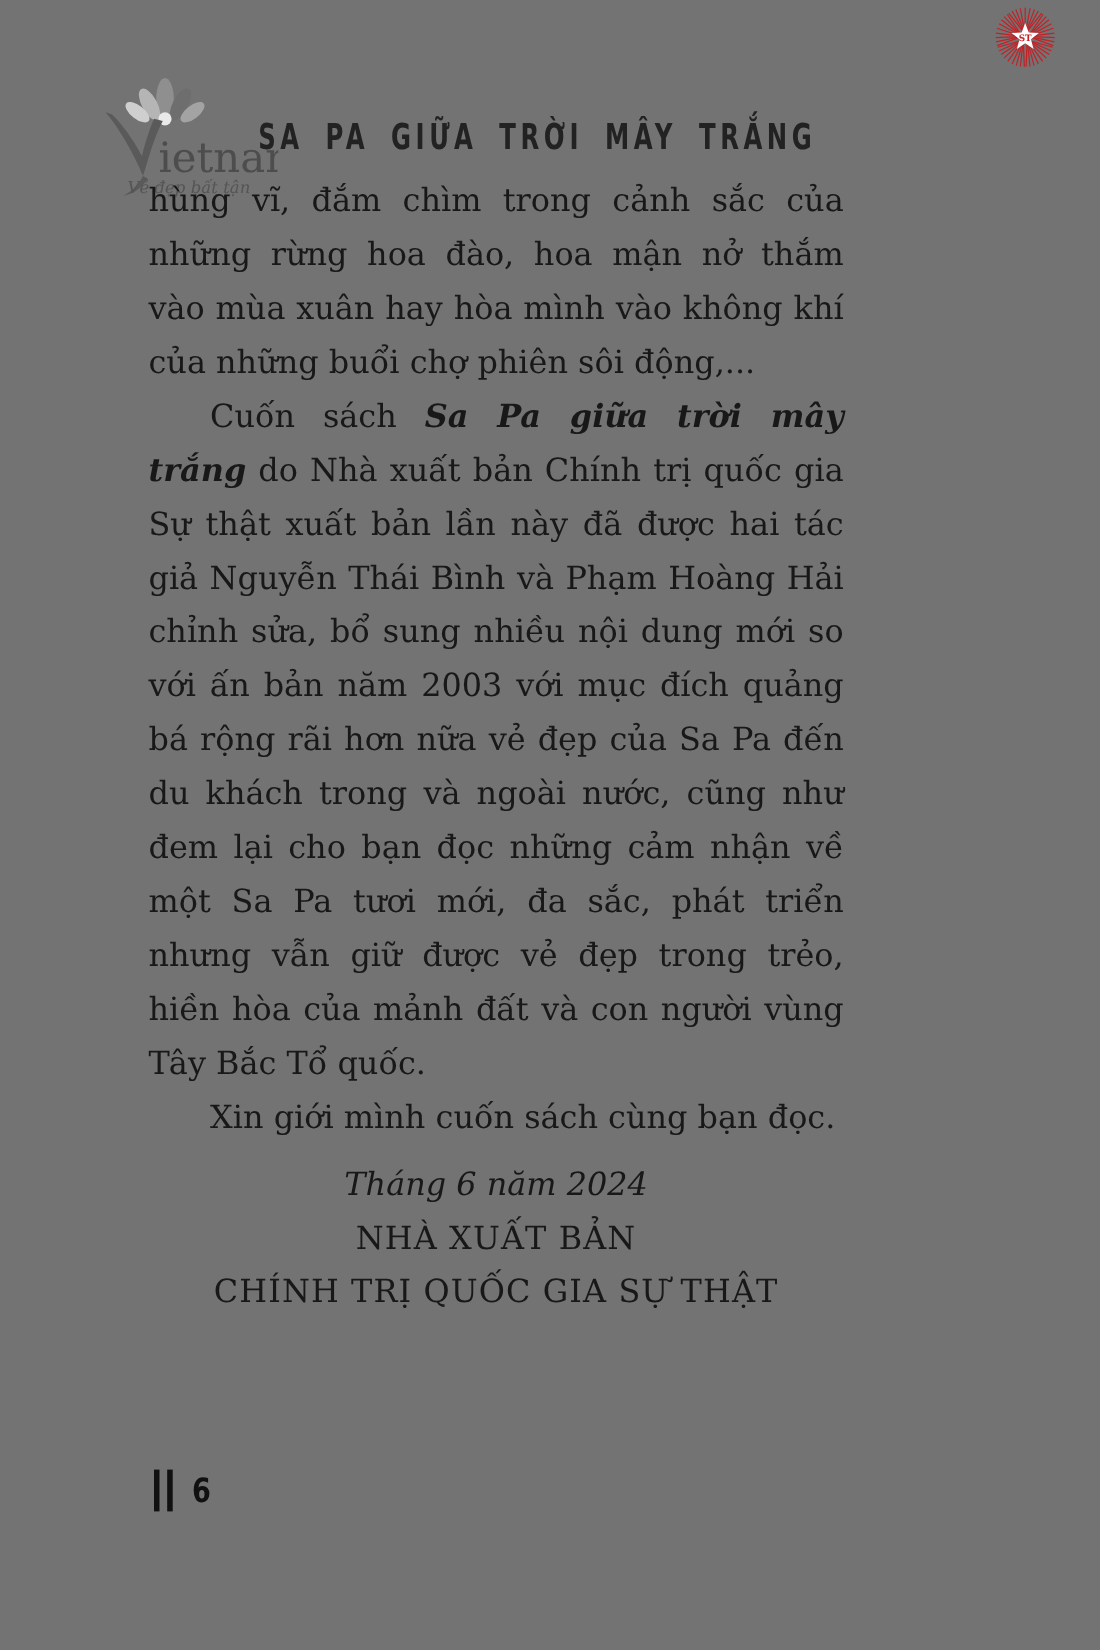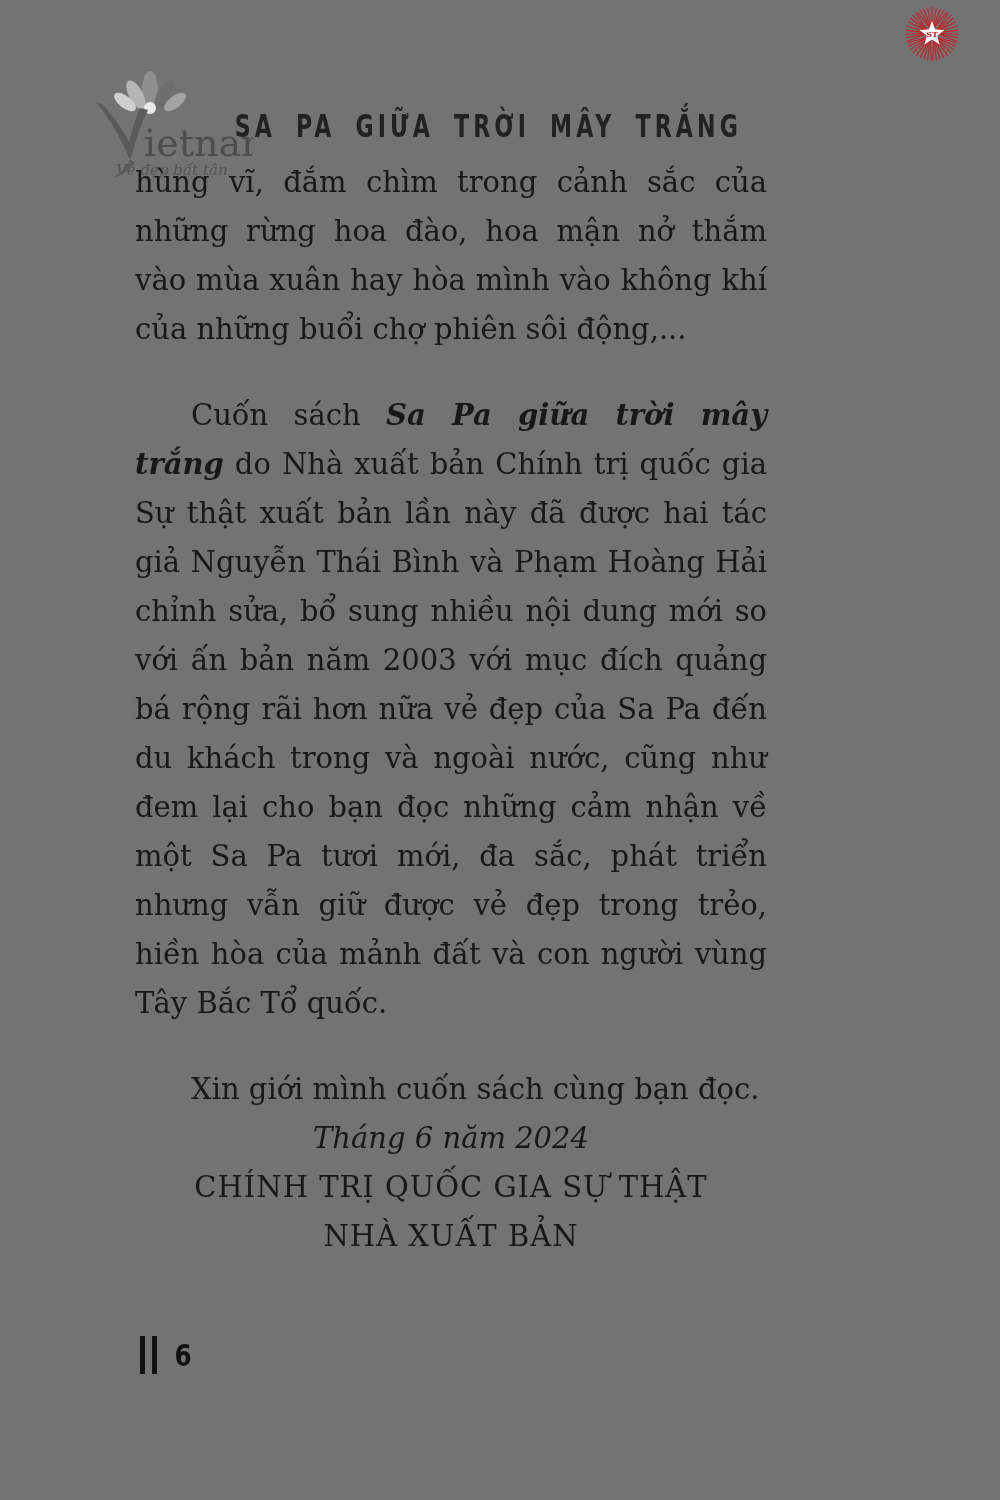--- a/index.html
+++ b/index.html
@@ -33,25 +33,25 @@
   }
   
   .body-text{
     position:absolute;top:158px;left:135px;width:632px;
     font-size:29px;
     line-height:49px;
     text-align:justify;
     color:#181818;
   }
   .body-text p{margin:0;}
-  .body-text p.indent{text-indent:56px;margin-top:37px;}
+  .body-text p.indent{text-indent:56px;}
   .book-title{font-weight:700;font-style:italic;}
   
   .colophon{
-    margin-top:0;
+    margin-top:12px;
     text-align:center;
     line-height:49px;
     font-size:29px;
   }
   .colophon .date{font-style:italic;}
   .colophon .pub{letter-spacing:1px;}
   
   .footer{
     position:absolute;left:140px;top:1334px;
     display:flex;align-items:center;height:42px;
@@ -120,22 +120,22 @@
     <span>SA PA GIỮA TRỜI MÂY TRẮNG</span>
   </div>
 
   <div class="body-text">
     <p><span>hùng vĩ, đắm chìm trong cảnh sắc của những rừng hoa đào, hoa mận nở thắm vào mùa xuân hay hòa mình vào không khí của những buổi chợ phiên sôi động,...</span></p>
     <p class="indent"><span>Cuốn sách </span><span class="book-title">Sa Pa giữa trời mây trắng</span><span> do Nhà xuất bản Chính trị quốc gia Sự thật xuất bản lần này đã được hai tác giả Nguyễn Thái Bình và Phạm Hoàng Hải chỉnh sửa, bổ sung nhiều nội dung mới so với ấn bản năm 2003 với mục đích quảng bá rộng rãi hơn nữa vẻ đẹp của Sa Pa đến du khách trong và ngoài nước, cũng như đem lại cho bạn đọc những cảm nhận về một Sa Pa tươi mới, đa sắc, phát triển nhưng vẫn giữ được vẻ đẹp trong trẻo, hiền hòa của mảnh đất và con người vùng Tây Bắc Tổ quốc.</span></p>
     <p class="indent"><span>Xin giới mình cuốn sách cùng bạn đọc.</span></p>
 
     <div class="colophon">
       <div class="date">Tháng 6 năm 2024</div>
+      <div class="pub">NHÀ XUẤT BẢN</div>
       <div class="pub">CHÍNH TRỊ QUỐC GIA SỰ THẬT</div>
-      <div class="pub">NHÀ XUẤT BẢN</div>
     </div>
   </div>
 
   <div class="footer">
     <span class="folio-bars">
         <i></i>
         <i></i>
       </span>
     <span class="folio-num">6</span>
   </div>

